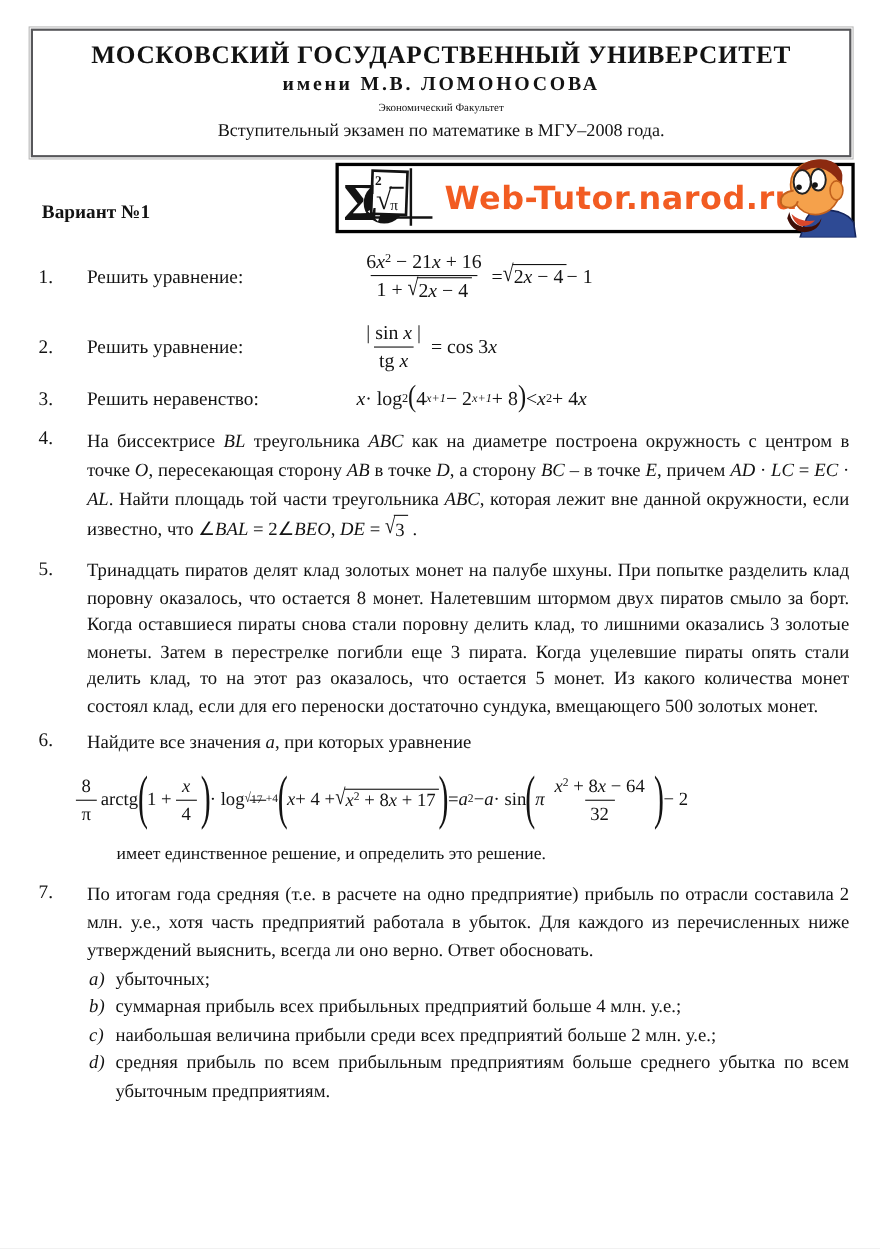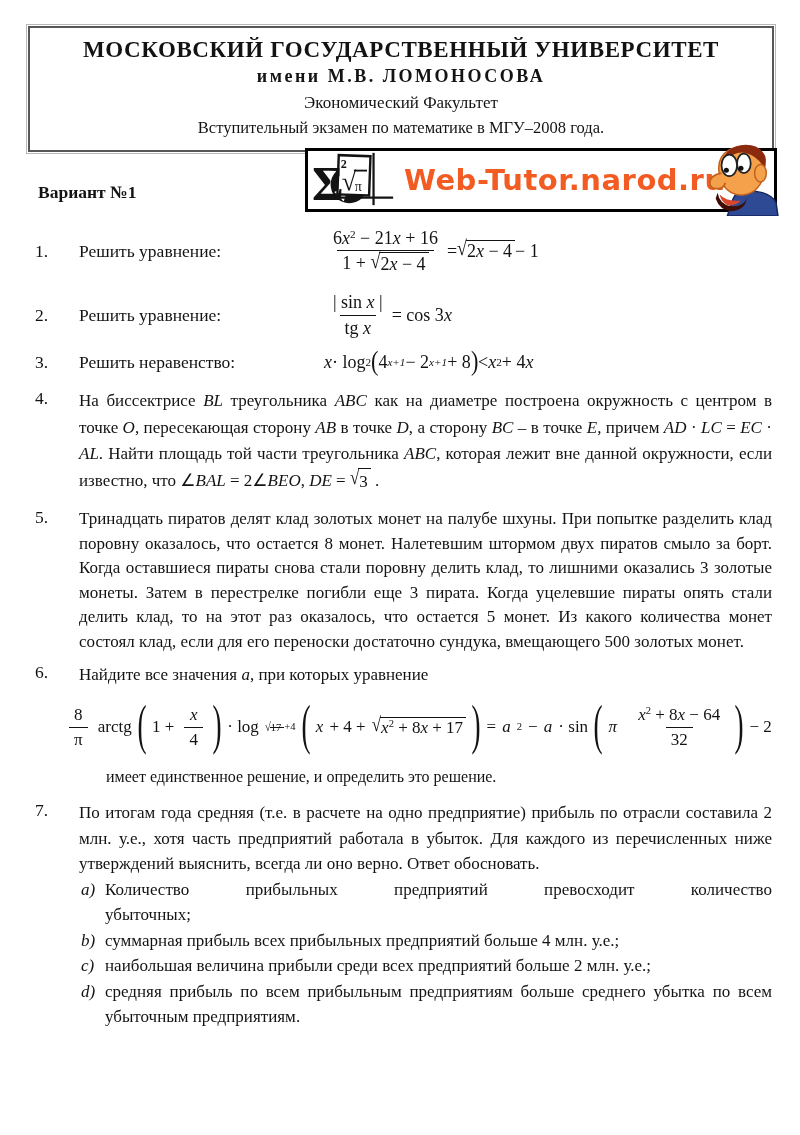--- a/index.html
+++ b/index.html
@@ -5,41 +5,41 @@
   html,body{margin:0;padding:0;background:#e8e8e8;}
   .page{position:relative;width:800px;height:1135px;background:#ffffff;margin:0 auto;
         font-family:"Liberation Serif",serif;color:#131313;overflow:hidden;}
 
   
   .header-box{position:absolute;left:28px;top:26px;width:730px;padding:9px 6px 12px;
               border:2px solid #57575a;outline:1px solid #b8b8b8;outline-offset:1px;
               text-align:center;background:#fff;}
   .h-line1{font-size:23px;font-weight:bold;letter-spacing:0.6px;font-family:Liberation Serif, serif;}
   .h-line2{font-size:18px;font-weight:bold;letter-spacing:2.5px;margin-top:3px;}
-  .h-line3{font-size:17px;margin-top:6px;}
+  .h-line3{font-size:10px;margin-top:6px;}
   .h-line4{font-size:16.5px;margin-top:5px;}
 
   
   .variant-row{position:absolute;left:35px;top:146px;width:740px;height:68px;}
   .variant{position:absolute;left:3px;top:36px;font-size:17.5px;font-weight:bold;}
   .banner{position:absolute;left:270px;top:2px;width:466px;height:58px;border:3px solid #000;
           background:#fff;display:flex;align-items:center;}
   .site-url{font-size:29px;font-weight:bold;color:#f25c22;
             font-family:"DejaVu Sans",sans-serif;letter-spacing:0.5px;margin-left:8px;}
   .math-logo{flex:none;margin-left:2px;margin-top:-2px;}
   .cartoon{position:absolute;right:-6px;top:-9px;}
 
   
   .problems{position:absolute;left:35px;top:222px;width:737px;}
   .prob{margin:0;}
   .prow{display:flex;align-items:center;}
   .pnum{width:44px;flex:none;font-size:17.5px;align-self:flex-start;}
   .prow .pnum{align-self:center;}
   .plabel{width:245px;flex:none;font-size:17.5px;}
-  .pformula{font-size:18px;display:flex;align-items:center;white-space:nowrap;justify-content:space-between;}
+  .pformula{font-size:18px;display:flex;align-items:center;white-space:nowrap;}
   .ptext{flex:1;font-size:17px;line-height:26px;text-align:justify;}
   .ppara{display:flex;align-items:flex-start;}
 
   #p1{height:58px;margin-bottom:10px;}
   #p2{height:50px;margin-bottom:8px;}
   #p3{height:28px;margin-bottom:12px;}
   #p4{margin-bottom:12px;}
   #p4 .ptext{line-height:26.5px;}
   #p5{margin-bottom:8px;}
   #p5 .ptext{line-height:24.5px;}
@@ -235,21 +235,20 @@
     </div>
 
     <div class="prob" id="p7">
       <div class="ppara">
         <div class="pnum">7.</div>
         <div class="ptext">По итогам года средняя (т.е. в расчете на одно предприятие) прибыль по отрасли составила 2 млн. у.е., хотя часть предприятий работала в убыток. Для каждого из перечисленных ниже утверждений выяснить, всегда ли оно верно. Ответ обосновать.</div>
       </div>
       <div class="item">
         <span class="imarker">a)</span>
         <span class="ibody">
-          <span class="force-justify" style="display:block">Количество прибыльных предприятий превосходит количество</span>
           <span style="display:block">убыточных;</span>
         </span>
       </div>
       <div class="item">
         <span class="imarker">b)</span>
         <span class="ibody">суммарная прибыль всех прибыльных предприятий больше 4 млн. у.е.;</span>
       </div>
       <div class="item">
         <span class="imarker">c)</span>
         <span class="ibody">наибольшая величина прибыли среди всех предприятий больше 2 млн. у.е.;</span>

